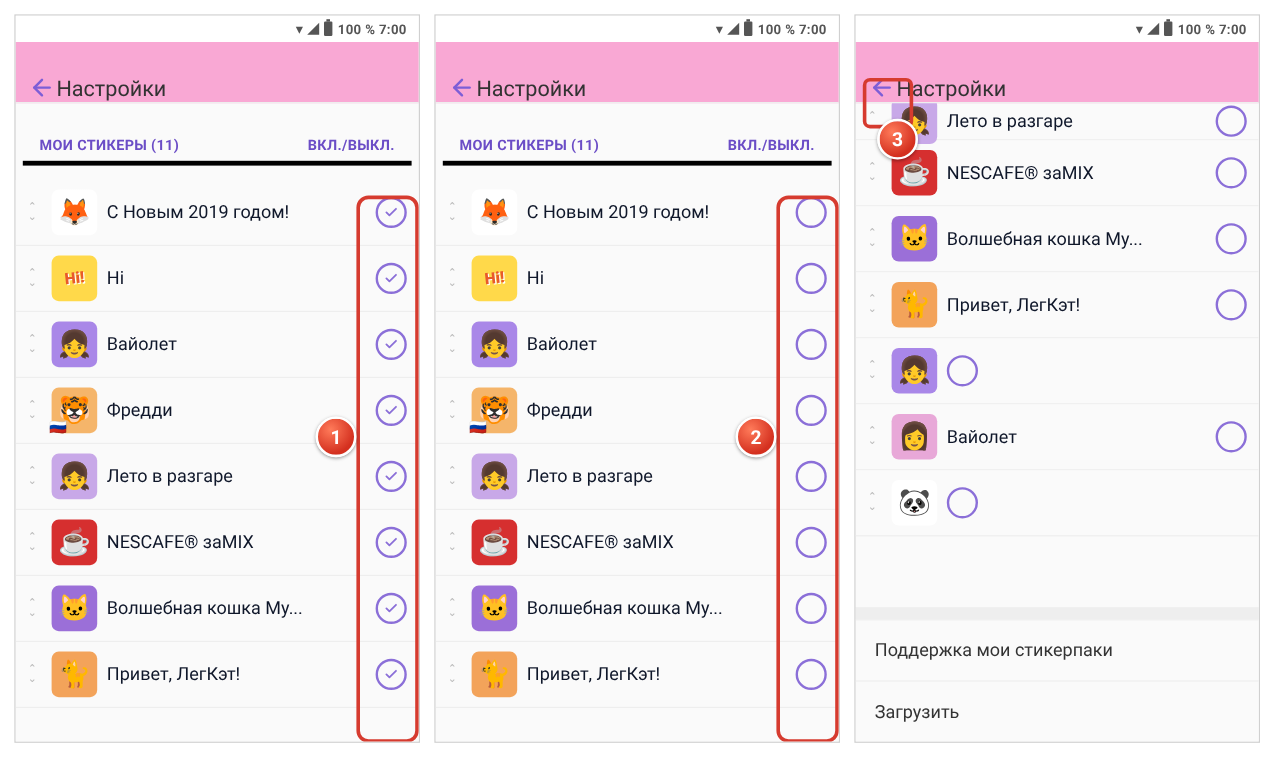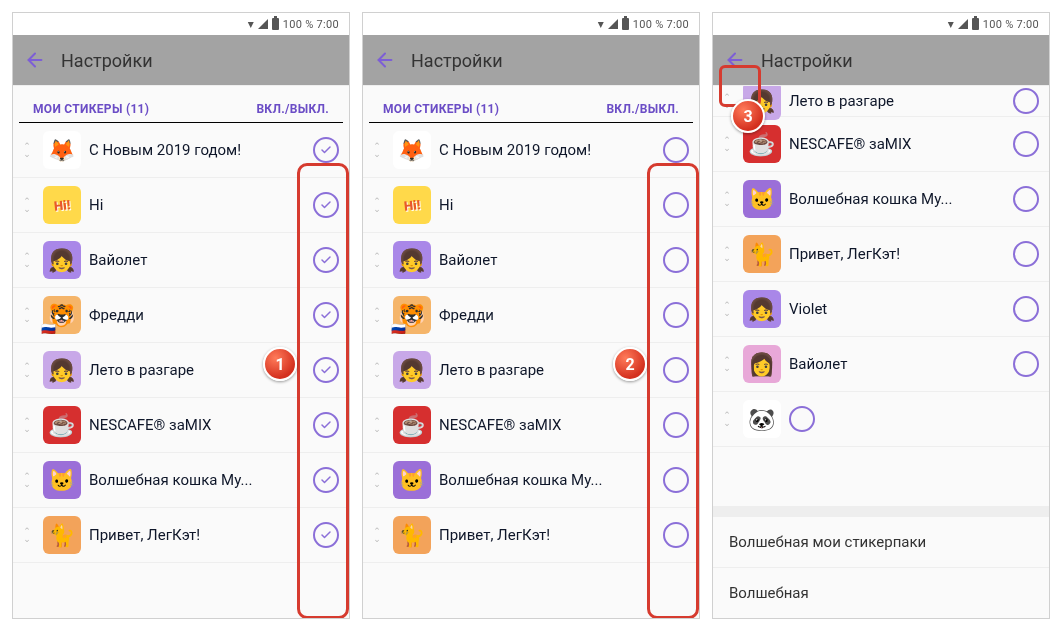--- a/index.html
+++ b/index.html
@@ -24,47 +24,46 @@
     height: 22px;
     display: flex;
     justify-content: flex-end;
     align-items: center;
     padding: 0 10px;
     font-size: 11px;
     color: #555;
     gap: 4px;
     background: #fff;
   }
-  .sb-text { font-weight: 400; letter-spacing: .3px; }
+  .sb-text { font-weight: 700; letter-spacing: .3px; }
   .app-header {
     height: 50px;
-    background: #a3a3a3;
-    display: flex;
-    align-items: center;
+    background: #f9a8d4;
+    display: flex;
+    align-items: flex-end;
     padding: 0 10px;
-    gap: 14px;
     border-bottom: 1px solid #eee;
     position: relative;
   }
   .back-arrow {
     width: 24px; height: 24px;
     display: flex; align-items: center; justify-content: center;
     color: #7d5ed6;
   }
   .app-title { font-size: 18px; color: #333; font-weight: 400; }
   .section-header {
     display: flex;
     justify-content: space-between;
     padding: 16px 14px 6px;
     font-size: 12px;
     font-weight: 700;
     color: #6b4dc6;
     letter-spacing: .3px;
-    border-bottom: 1px solid #000000;
-    margin: 0 6px;
+    border-bottom: 4px solid #000000;
+    margin: 12px 6px;
   }
   .list { flex: 1; overflow: hidden; background:#fafafa; }
   .row {
     display: flex;
     align-items: center;
     height: 54px;
     padding: 0 10px 0 6px;
     border-bottom: 1px solid #eee;
     gap: 8px;
     background: #fafafa;
@@ -435,21 +434,20 @@
         <div class="sticker-icon" style="background: rgb(243, 163, 90);">🐈</div>
         <div class="sticker-label">Привет, ЛегКэт!</div>
         <div class="toggle off"></div>
       </div>
       <div class="row">
         <div class="drag-handle">
           <span>⌃</span>
           <span>⌄</span>
         </div>
         <div class="sticker-icon" style="background: rgb(169, 135, 232);">👧</div>
-        <div class="sticker-label">Violet</div>
         <div class="toggle off"></div>
       </div>
       <div class="row">
         <div class="drag-handle">
           <span>⌃</span>
           <span>⌄</span>
         </div>
         <div class="sticker-icon" style="background: rgb(232, 168, 216);">👩</div>
         <div class="sticker-label">Вайолет</div>
         <div class="toggle off"></div>
@@ -457,17 +455,17 @@
       <div class="row">
         <div class="drag-handle">
           <span>⌃</span>
           <span>⌄</span>
         </div>
         <div class="sticker-icon" style="background: rgb(255, 255, 255);">🐼</div>
         <div class="toggle off"></div>
       </div>
     </div>
     <div class="gap-block"></div>
-    <div class="footer-item">Волшебная мои стикерпаки</div>
-    <div class="footer-item">Волшебная</div>
+    <div class="footer-item">Поддержка мои стикерпаки</div>
+    <div class="footer-item">Загрузить</div>
     <div class="highlight-back" style="top: 52px; left: 6px; width: 36px; height: 36px;"></div>
     <div class="step-badge" style="top: 86px; left: 18px;">3</div>
   </div>
 
 </body></html>

